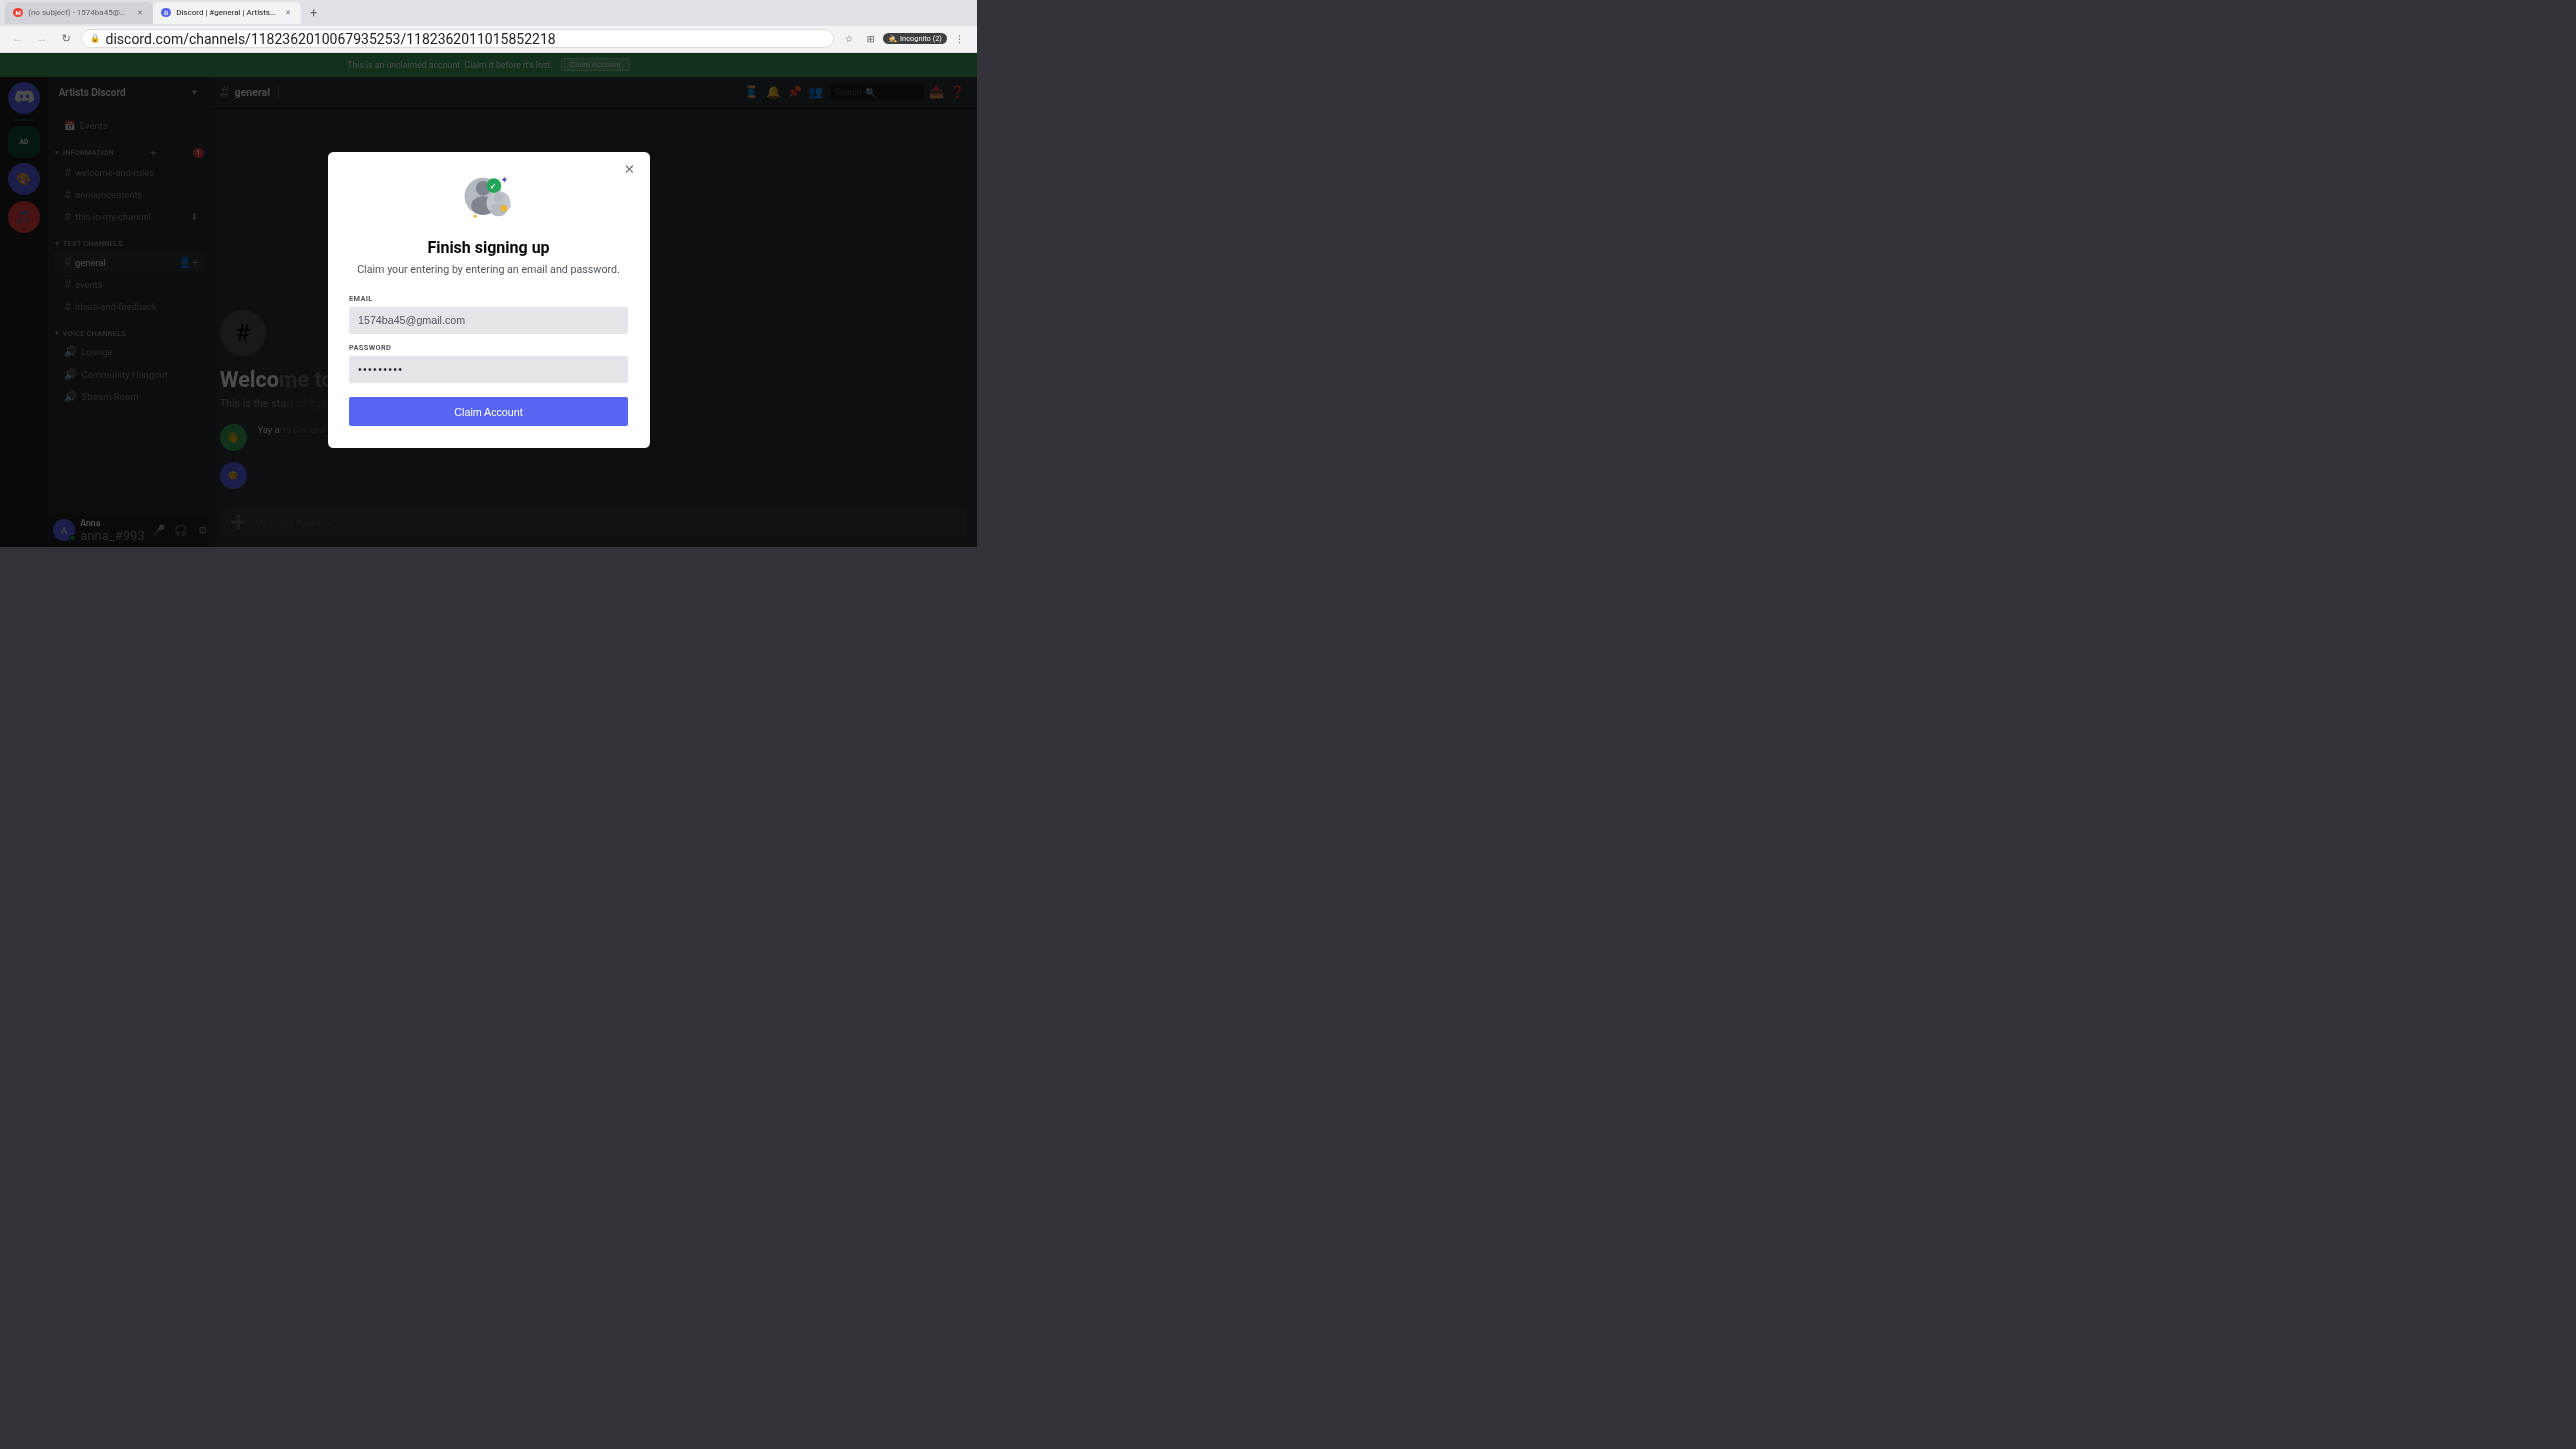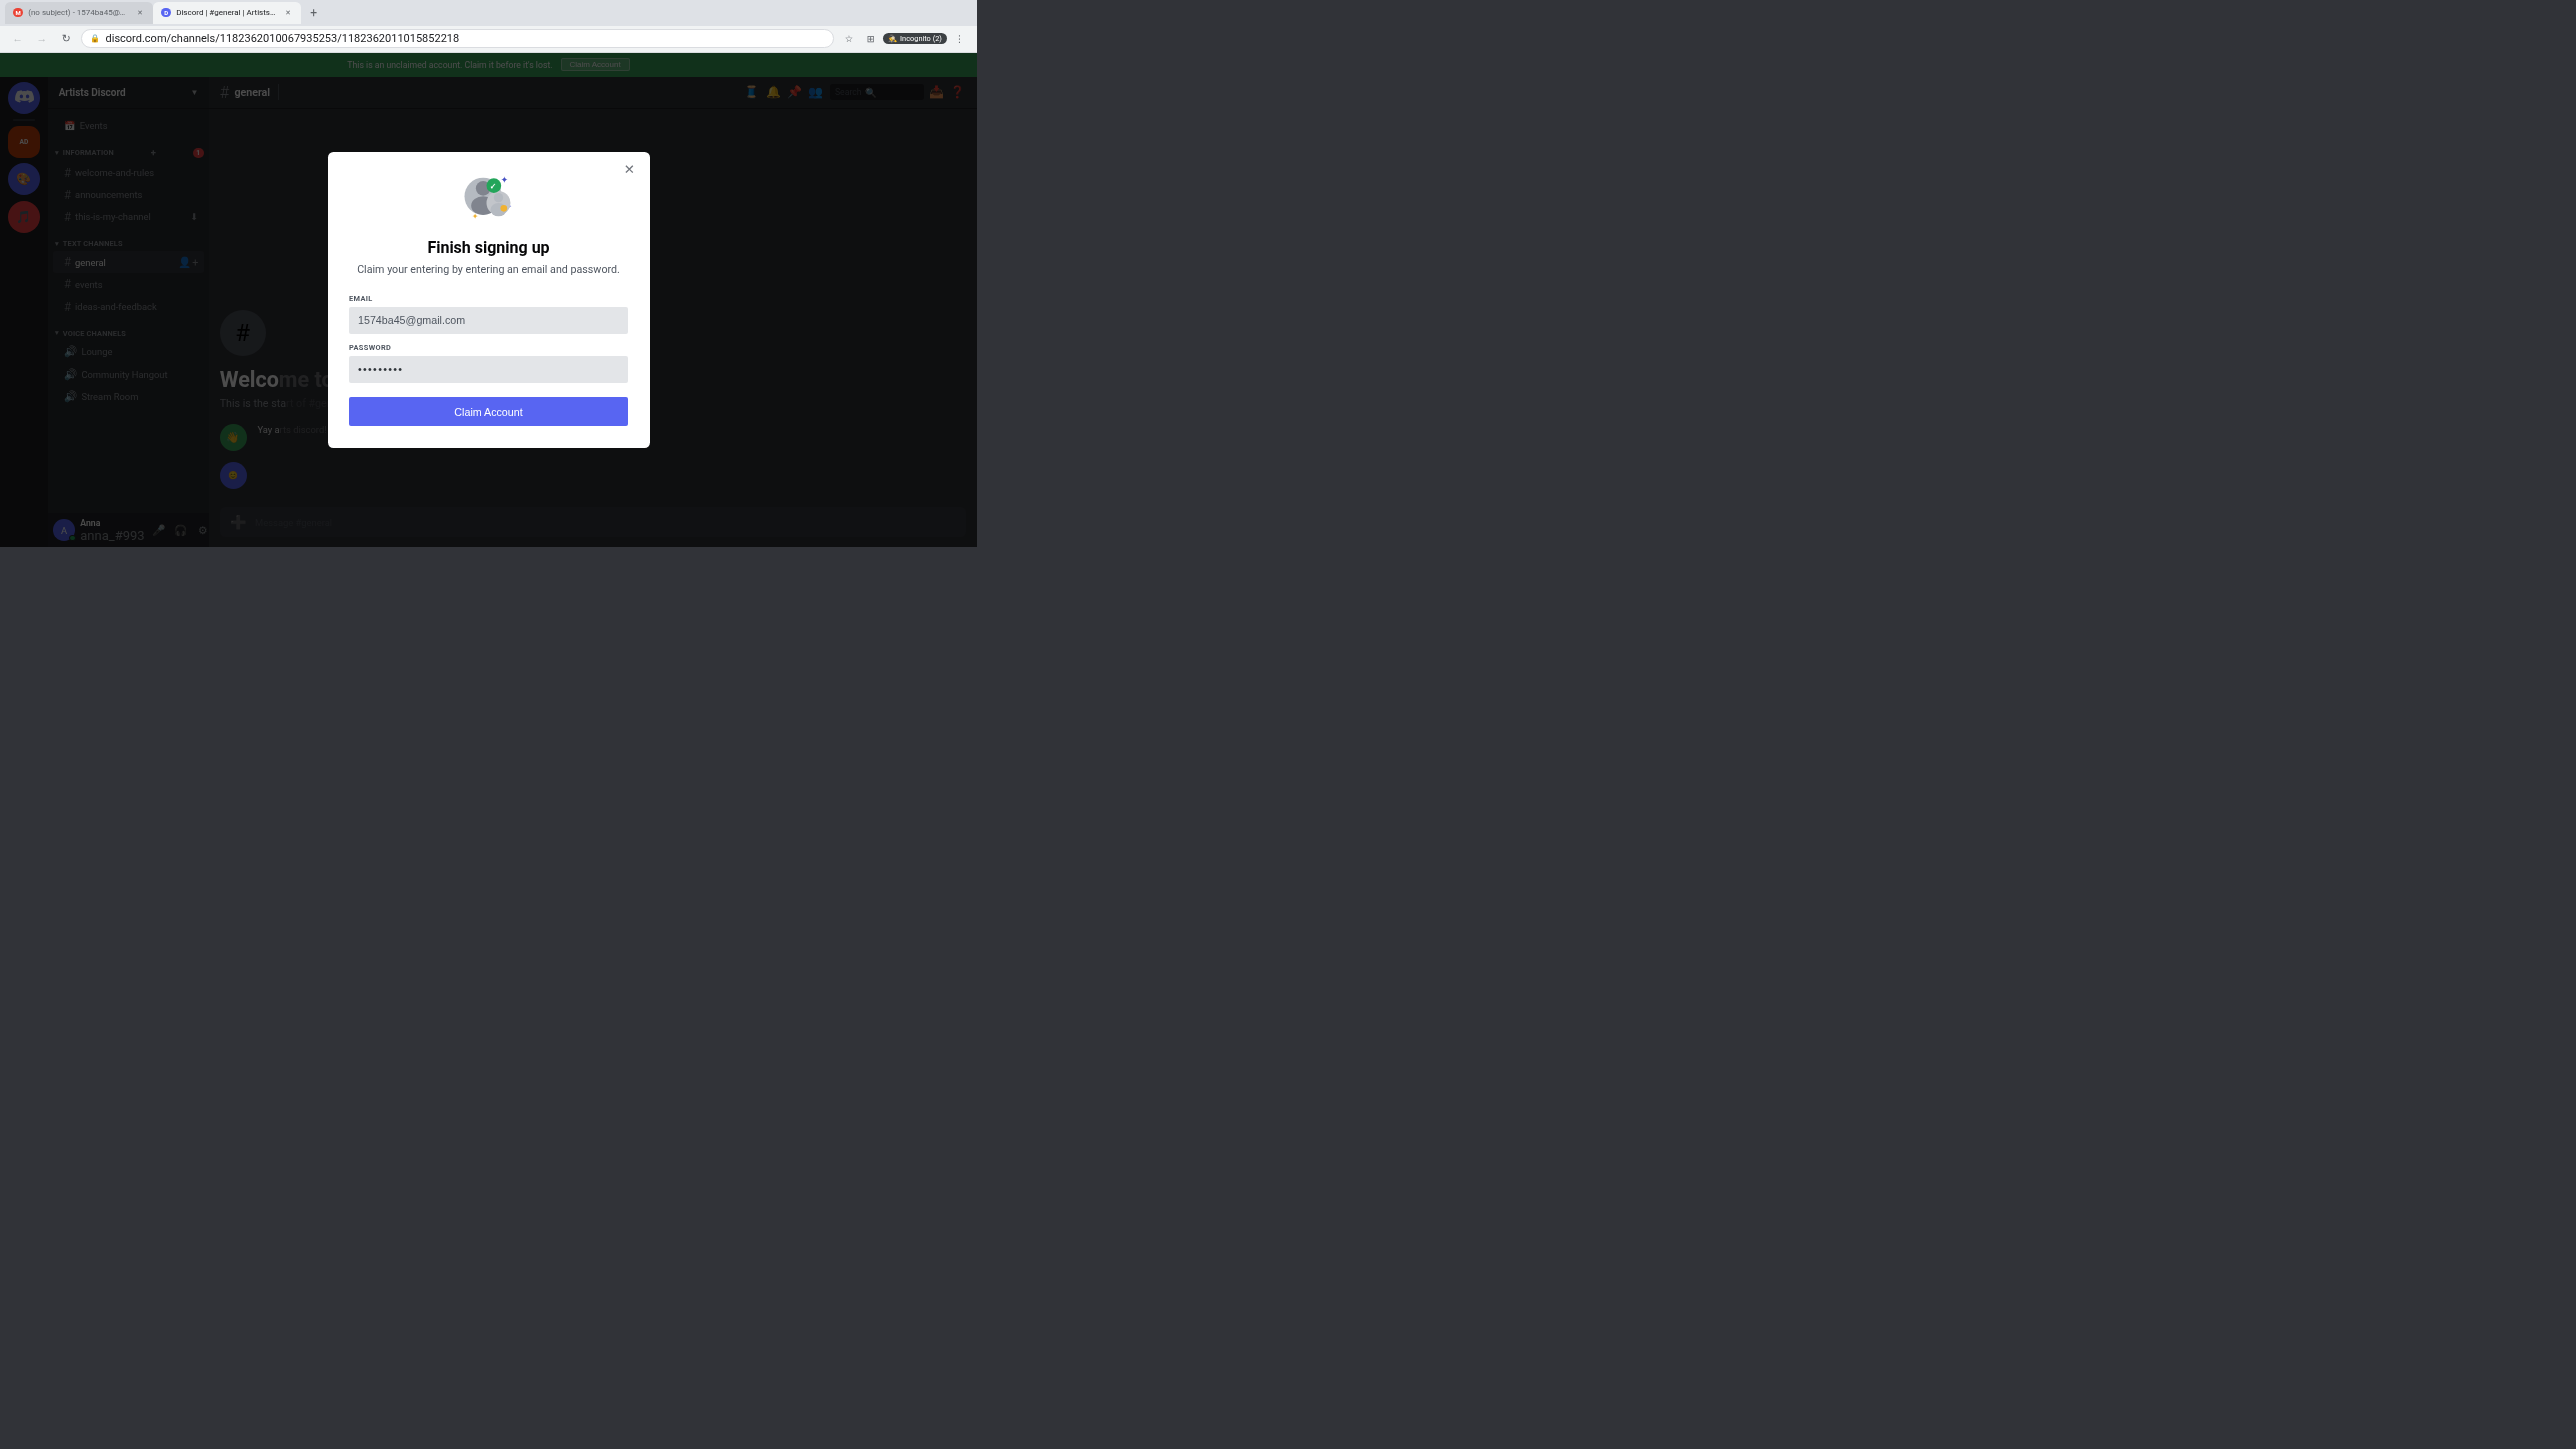--- a/index.html
+++ b/index.html
@@ -122,21 +122,21 @@
       gap: 5.4px;
     }
 
     .address-lock {
       color: #5f6368;
       font-size: 8px;
     }
 
     .address-text {
       flex: 1;
-      font-size: 11px;
+      font-size: 14px;
       color: #202124;
     }
 
     .nav-actions {
       display: flex;
       align-items: center;
       gap: 2.7px;
     }
 
     .nav-action-btn {
@@ -760,21 +760,21 @@
 
   <div class="discord-main">
 
     <div class="server-list">
       <div class="server-icon discord-logo">
         <svg width="19" height="14.8" viewBox="0 0 28 22" fill="white">
           <path d="M23.7 1.9A23.1 23.1 0 0017.6.2c-.3.5-.6 1.2-.8 1.7a21.4 21.4 0 00-6.4 0C10.2 1.4 9.9.7 9.6.2A23.2 23.2 0 003.5 1.9C.5 6.4-.3 10.8.1 15.1a23.3 23.3 0 007.1 3.6 17 17 0 001.5-2.4 15 15 0 01-2.4-1.1l.6-.5a16.6 16.6 0 0014.3 0l.6.5a15 15 0 01-2.4 1.2 17 17 0 001.5 2.4 23.2 23.2 0 007.1-3.6c.5-5-1-9.3-3.3-13.3zM9.4 12.4c-1.4 0-2.5-1.3-2.5-2.8S8 6.8 9.4 6.8s2.5 1.3 2.5 2.8-1.1 2.8-2.5 2.8zm9.2 0c-1.4 0-2.5-1.3-2.5-2.8s1.1-2.8 2.5-2.8 2.5 1.3 2.5 2.8-1.1 2.8-2.5 2.8z"></path>
         </svg>
       </div>
       <div class="server-divider"></div>
-      <div class="server-icon" style="background:#c2410c;border-radius:10.7px;font-size:6.7px;color:#fff;">AD</div>
+      <div class="server-icon" style="background:#14532d;border-radius:10.7px;font-size:6.7px;color:#fff;">AD</div>
       <div class="server-icon" style="background:#5865f2;">🎨</div>
       <div class="server-icon" style="background:#ed4245;">🎵</div>
     </div>
 
     <div class="channel-sidebar">
       <div class="server-header">
         <span>Artists Discord</span>
         <span class="server-header-arrow">▼</span>
       </div>
 

